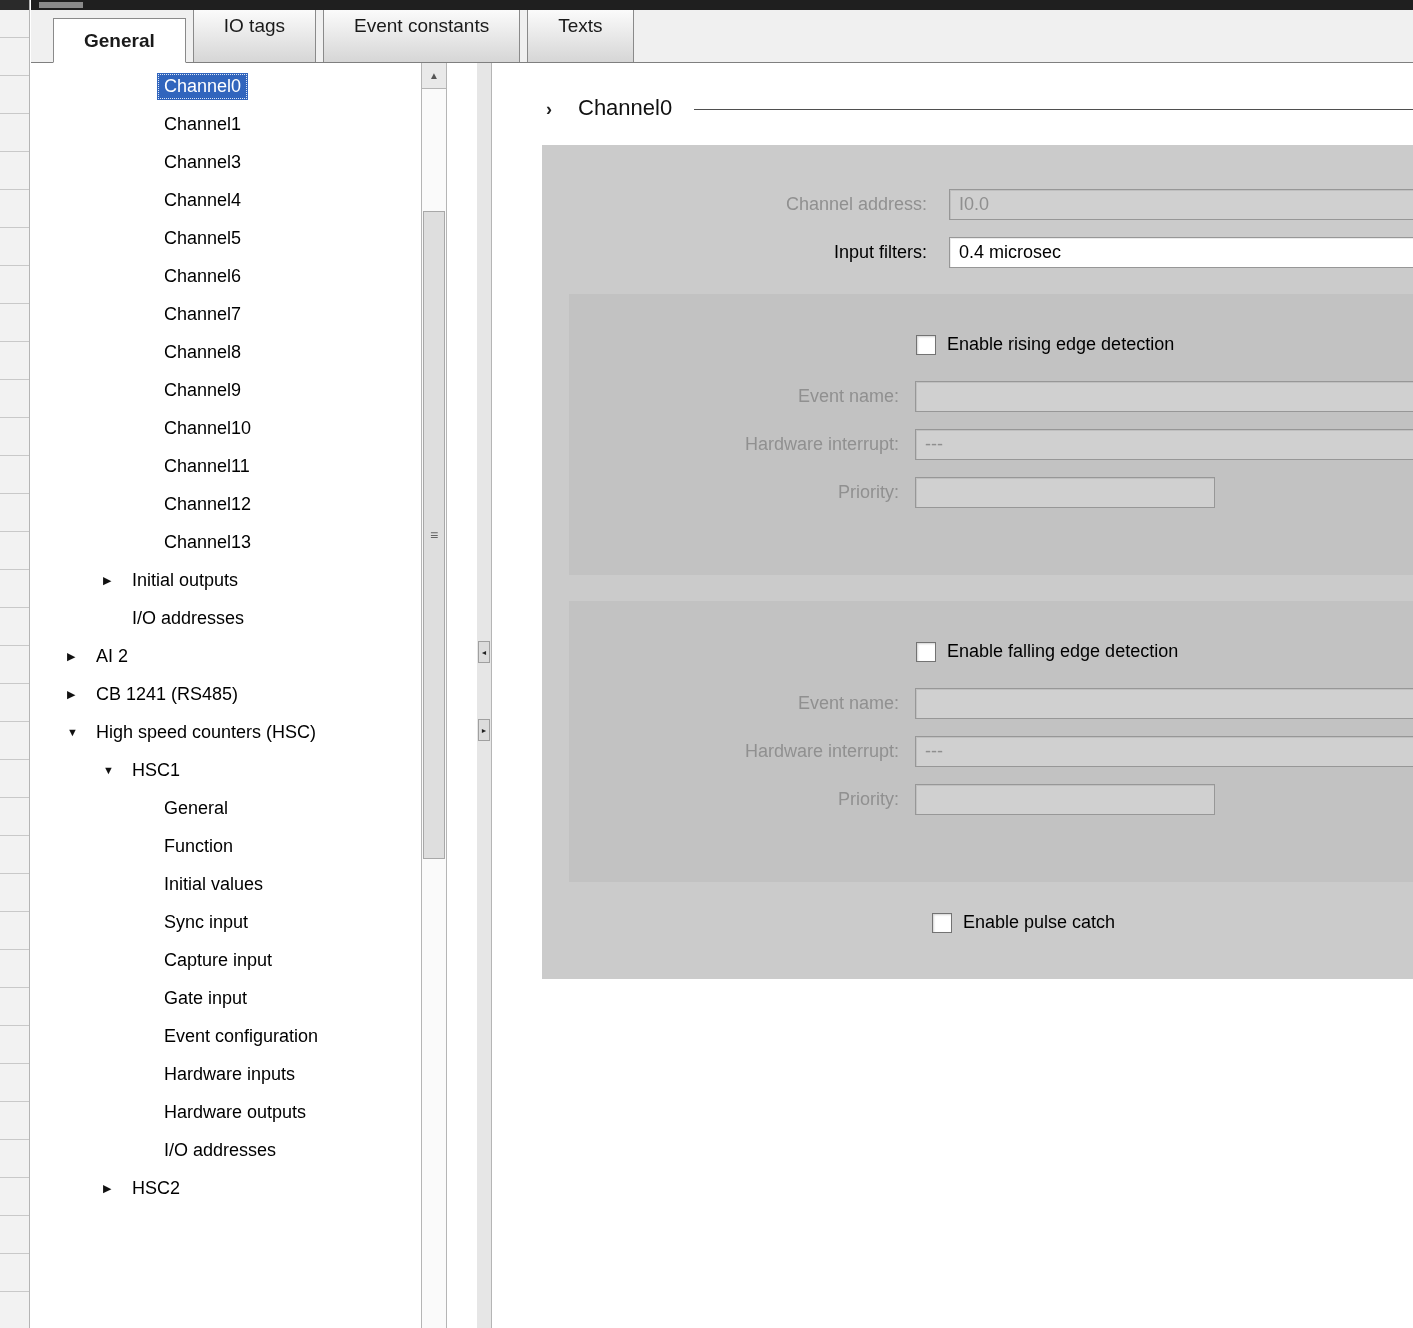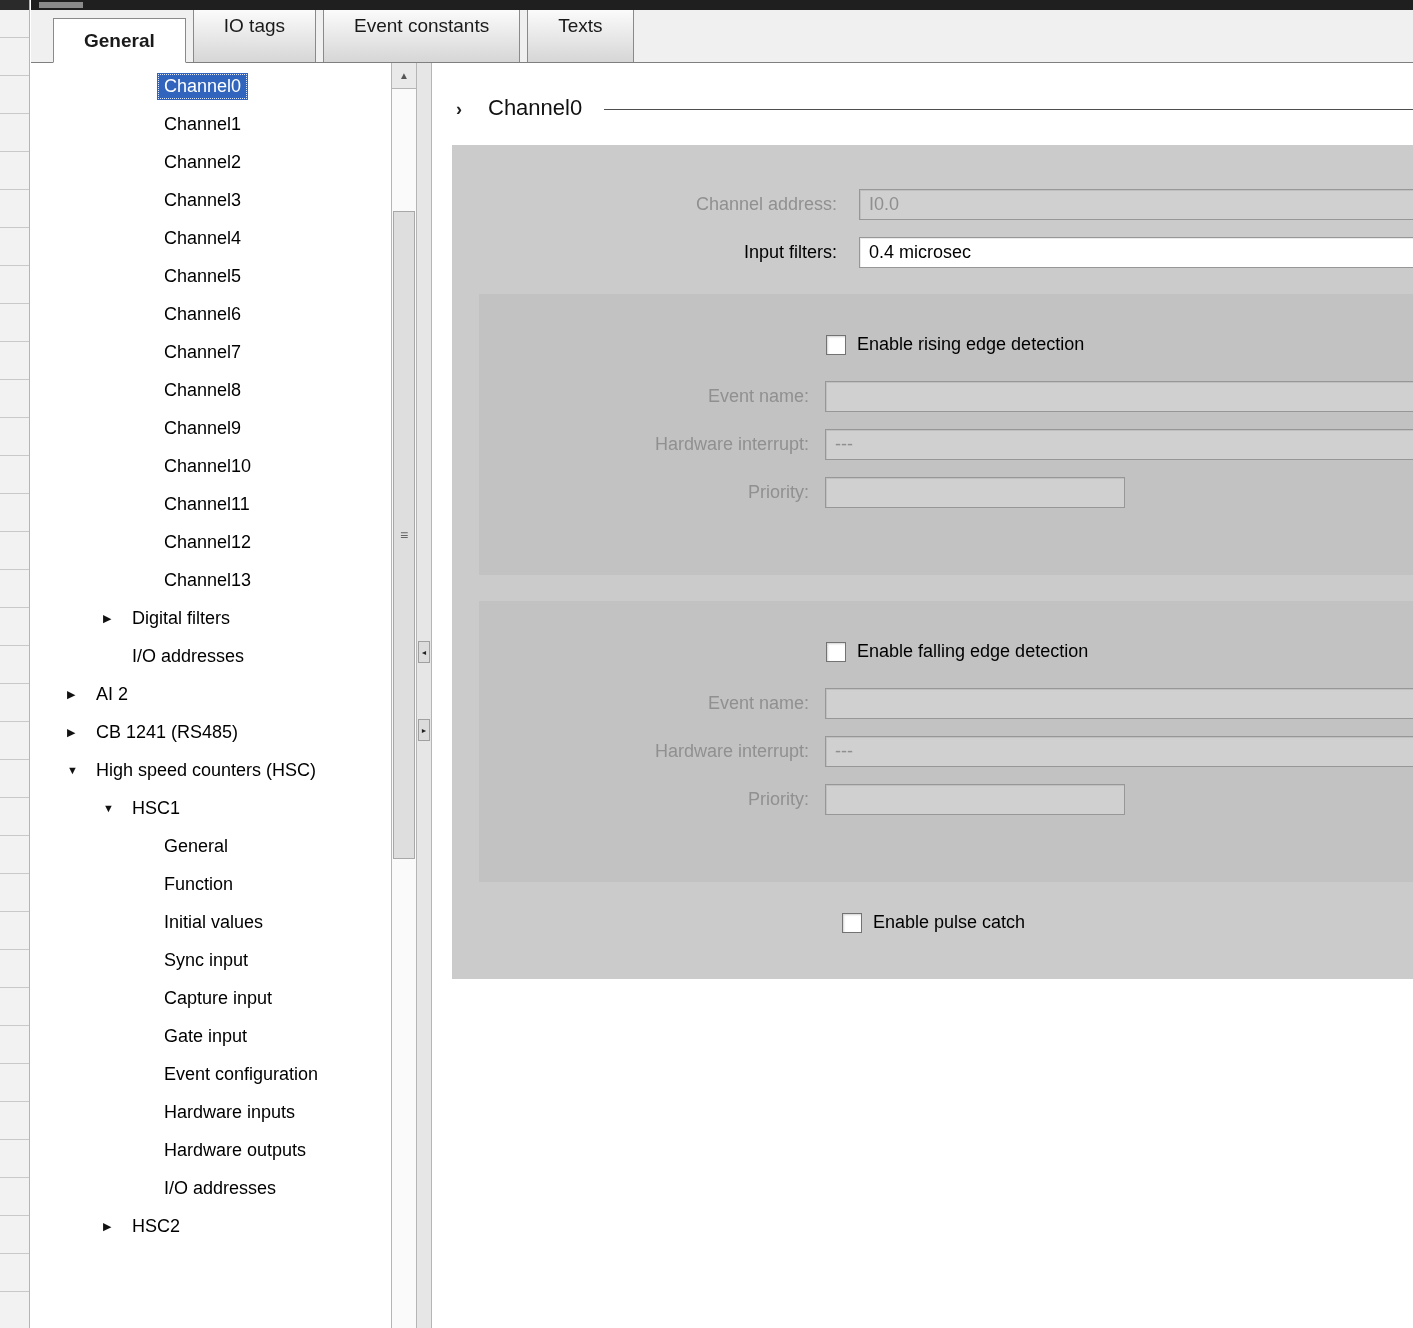--- a/index.html
+++ b/index.html
@@ -23,21 +23,21 @@
 
   .tab-bar { height:53px; background:#f0f0f0; border-bottom:1px solid #7f7f7f;
     display:flex; align-items:flex-end; padding-left:22px; flex:0 0 auto; }
   .tab { height:56px; line-height:38px; padding:0 30px; margin-right:7px;
     border:1px solid #8a8a8a; border-bottom:none;
     background:linear-gradient(to bottom,#fdfdfd,#d6d6d6);
     font-size:19px; color:#1a1a1a; cursor:default; white-space:nowrap; }
   .tab.active { background:#ffffff; font-weight:bold; height:45px; line-height:43px;
     margin-bottom:-1px; border-bottom:1px solid #ffffff; position:relative; z-index:2; }
 
-  .body-row { flex:1 1 auto; display:flex; min-height:0; }
+  .body-row { flex:1 1 auto; display:flex; min-height:0;gap:30px; }
 
   
   .nav { width:360px; background:#ffffff; overflow:hidden; padding-top:4px; flex:0 0 auto; }
   .nav-item { height:38px; display:flex; align-items:center; font-size:18px; color:#000; cursor:default; }
   .nav-item .arrow { width:22px; font-size:11px; color:#111; text-align:left; flex:0 0 auto; }
   .nav-item .nav-label { padding:3px 7px; white-space:nowrap; }
   .nav-item.lvl0 { padding-left:36px; }
   .nav-item.lvl1 { padding-left:72px; }
   .nav-item.lvl2 { padding-left:104px; }
   .nav-item.selected .nav-label { background:#3165bd; color:#ffffff; outline:1px dotted #dce6f5; outline-offset:-2px; }
@@ -118,24 +118,20 @@
           <div class="nav-item lvl2 selected">
     <span class="arrow"></span>
     <span class="nav-label">Channel0</span>
   </div>
           <div class="nav-item lvl2">
     <span class="arrow"></span>
     <span class="nav-label">Channel1</span>
   </div>
           <div class="nav-item lvl2">
     <span class="arrow"></span>
-    <span class="nav-label">Channel2</span>
-  </div>
-          <div class="nav-item lvl2">
-    <span class="arrow"></span>
     <span class="nav-label">Channel3</span>
   </div>
           <div class="nav-item lvl2">
     <span class="arrow"></span>
     <span class="nav-label">Channel4</span>
   </div>
           <div class="nav-item lvl2">
     <span class="arrow"></span>
     <span class="nav-label">Channel5</span>
   </div>
@@ -166,21 +162,21 @@
           <div class="nav-item lvl2">
     <span class="arrow"></span>
     <span class="nav-label">Channel12</span>
   </div>
           <div class="nav-item lvl2">
     <span class="arrow"></span>
     <span class="nav-label">Channel13</span>
   </div>
           <div class="nav-item lvl1">
     <span class="arrow">▶</span>
-    <span class="nav-label">Digital filters</span>
+    <span class="nav-label">Initial outputs</span>
   </div>
           <div class="nav-item lvl1">
     <span class="arrow"></span>
     <span class="nav-label">I/O addresses</span>
   </div>
           <div class="nav-item lvl0">
     <span class="arrow">▶</span>
     <span class="nav-label">AI 2</span>
   </div>
           <div class="nav-item lvl0">

